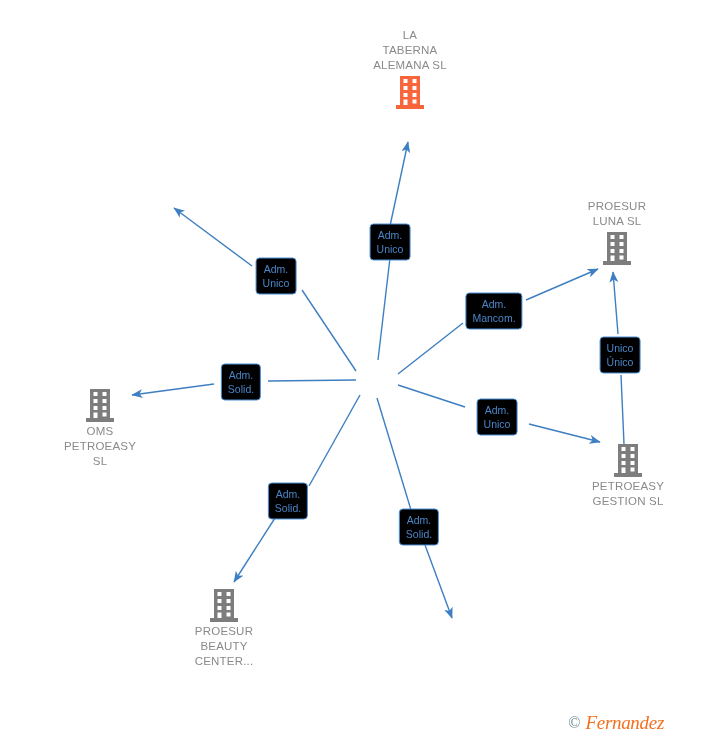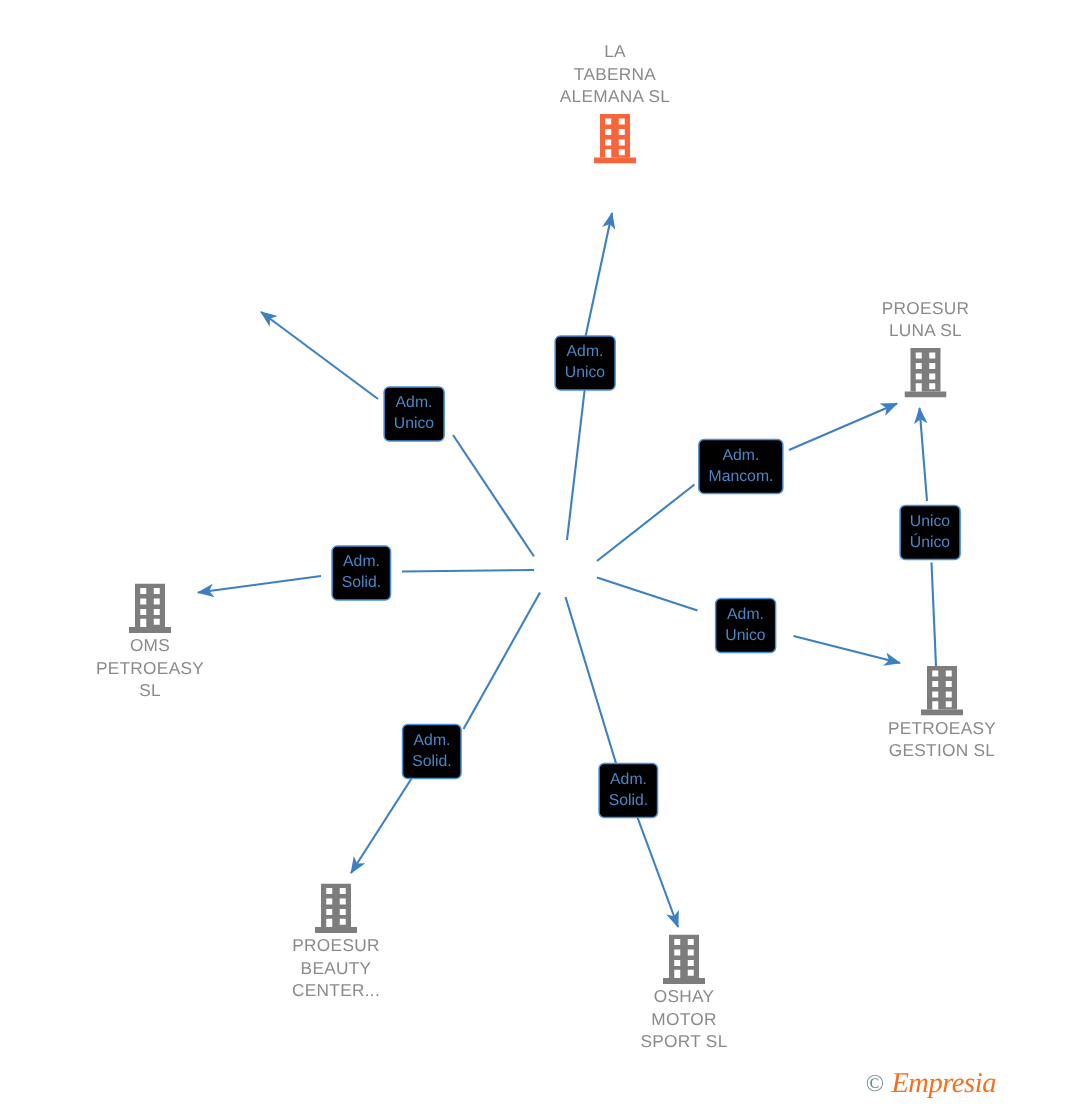--- a/index.html
+++ b/index.html
@@ -235,39 +235,20 @@
         <rect x="16.5" y="17" width="4" height="4" fill="#ffffff"></rect>
         <rect x="7.5" y="23.5" width="4" height="5.5" fill="#ffffff"></rect>
         <rect x="16.5" y="23.5" width="4" height="4" fill="#ffffff"></rect>
       </svg>
     </span>
     <span class="node-label">PROESUR
 BEAUTY
 CENTER...</span>
   </div>
 
-  <div class="node" style="left:456px; top:623px;">
-    <span class="node-icon">
-      <svg width="28" height="33" viewBox="0 0 28 33">
-        <rect x="4" y="0" width="20" height="29" fill="#7d7d7d"></rect>
-        <rect x="0" y="29" width="28" height="4" fill="#7d7d7d"></rect>
-        <rect x="7.5" y="3" width="4" height="4" fill="#ffffff"></rect>
-        <rect x="16.5" y="3" width="4" height="4" fill="#ffffff"></rect>
-        <rect x="7.5" y="10" width="4" height="4" fill="#ffffff"></rect>
-        <rect x="16.5" y="10" width="4" height="4" fill="#ffffff"></rect>
-        <rect x="7.5" y="17" width="4" height="4" fill="#ffffff"></rect>
-        <rect x="16.5" y="17" width="4" height="4" fill="#ffffff"></rect>
-        <rect x="7.5" y="23.5" width="4" height="5.5" fill="#ffffff"></rect>
-        <rect x="16.5" y="23.5" width="4" height="4" fill="#ffffff"></rect>
-      </svg>
-    </span>
-    <span class="node-label">OSHAY
-MOTOR
-SPORT  SL</span>
-  </div>
 
 
   <div class="edge-label" style="left:390px; top:242px;">Adm.
 Unico</div>
   <div class="edge-label" style="left:276px; top:276px;">Adm.
 Unico</div>
   <div class="edge-label" style="left:494px; top:311px;">Adm.
 Mancom.</div>
   <div class="edge-label" style="left:241px; top:382px;">Adm.
 Solid.</div>
@@ -275,16 +256,16 @@
 Unico</div>
   <div class="edge-label" style="left:288px; top:501px;">Adm.
 Solid.</div>
   <div class="edge-label" style="left:419px; top:527px;">Adm.
 Solid.</div>
   <div class="edge-label" style="left:620px; top:355px;">Unico
 Único</div>
 
   <div class="watermark">
     <span class="wm-c">©</span>
-    <span class="wm-name">Empresia</span>
+    <span class="wm-name">Fernandez</span>
   </div>
 
 </div>
 
 </body></html>

